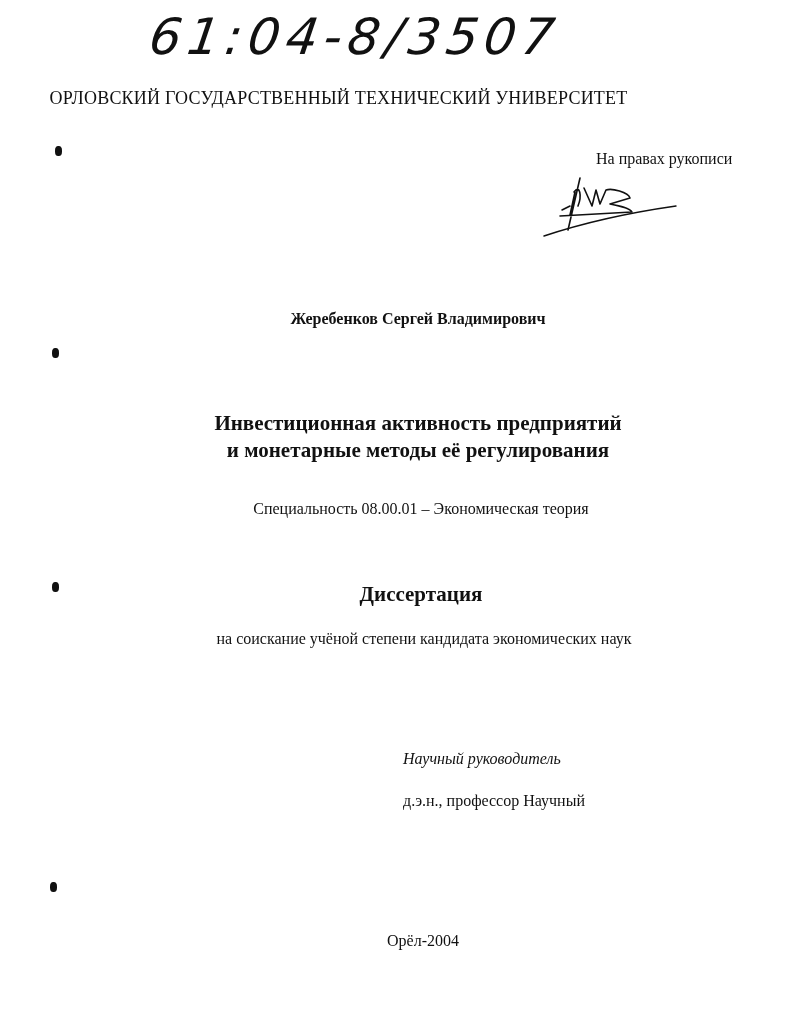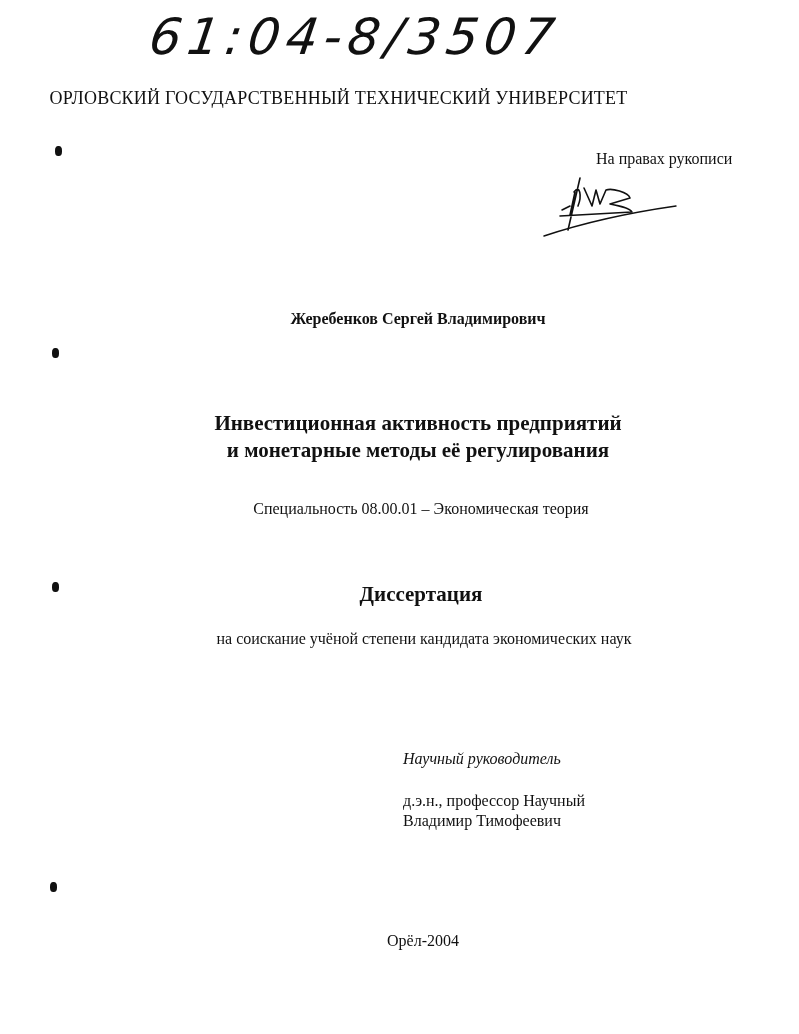--- a/index.html
+++ b/index.html
@@ -52,16 +52,15 @@
 <div class="abs specialty">Специальность 08.00.01 – Экономическая теория</div>
 
 <div class="abs doctype">Диссертация</div>
 
 <div class="abs degree">на соискание учёной степени кандидата экономических наук</div>
 
 <div class="abs adv-label">Научный руководитель</div>
 
 <div class="abs adv-name">
   <div>д.э.н., профессор Научный</div>
-  <div>Владимир Тимофеевич</div>
 </div>
 
 <div class="abs city">Орёл-2004</div>
 
 </body></html>

